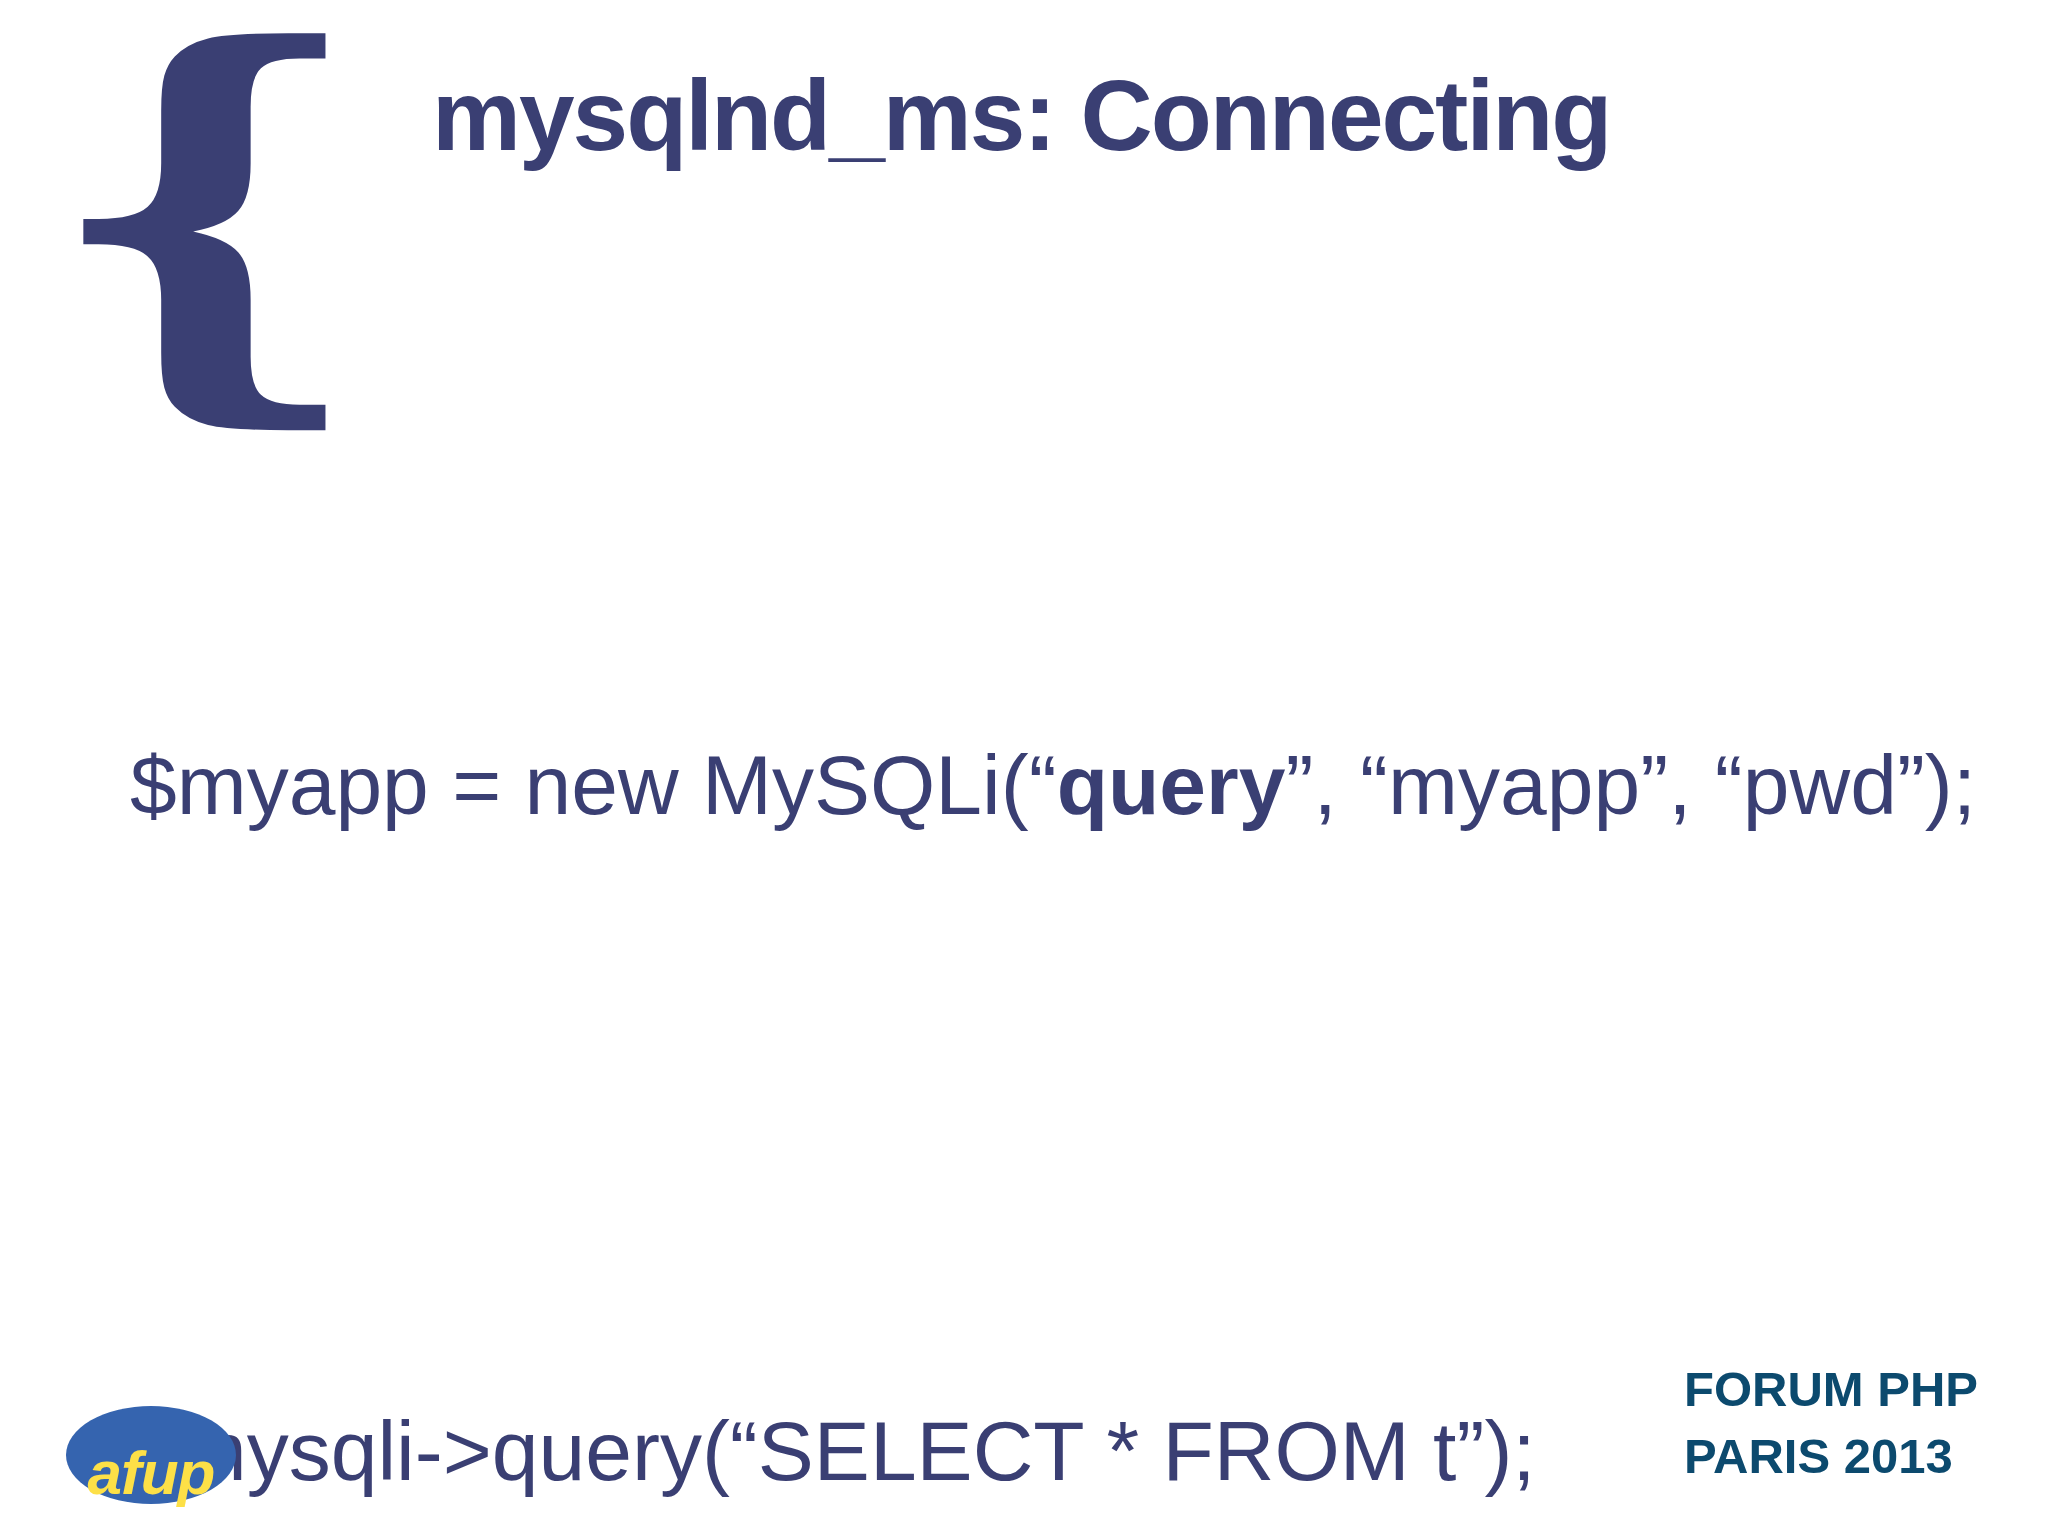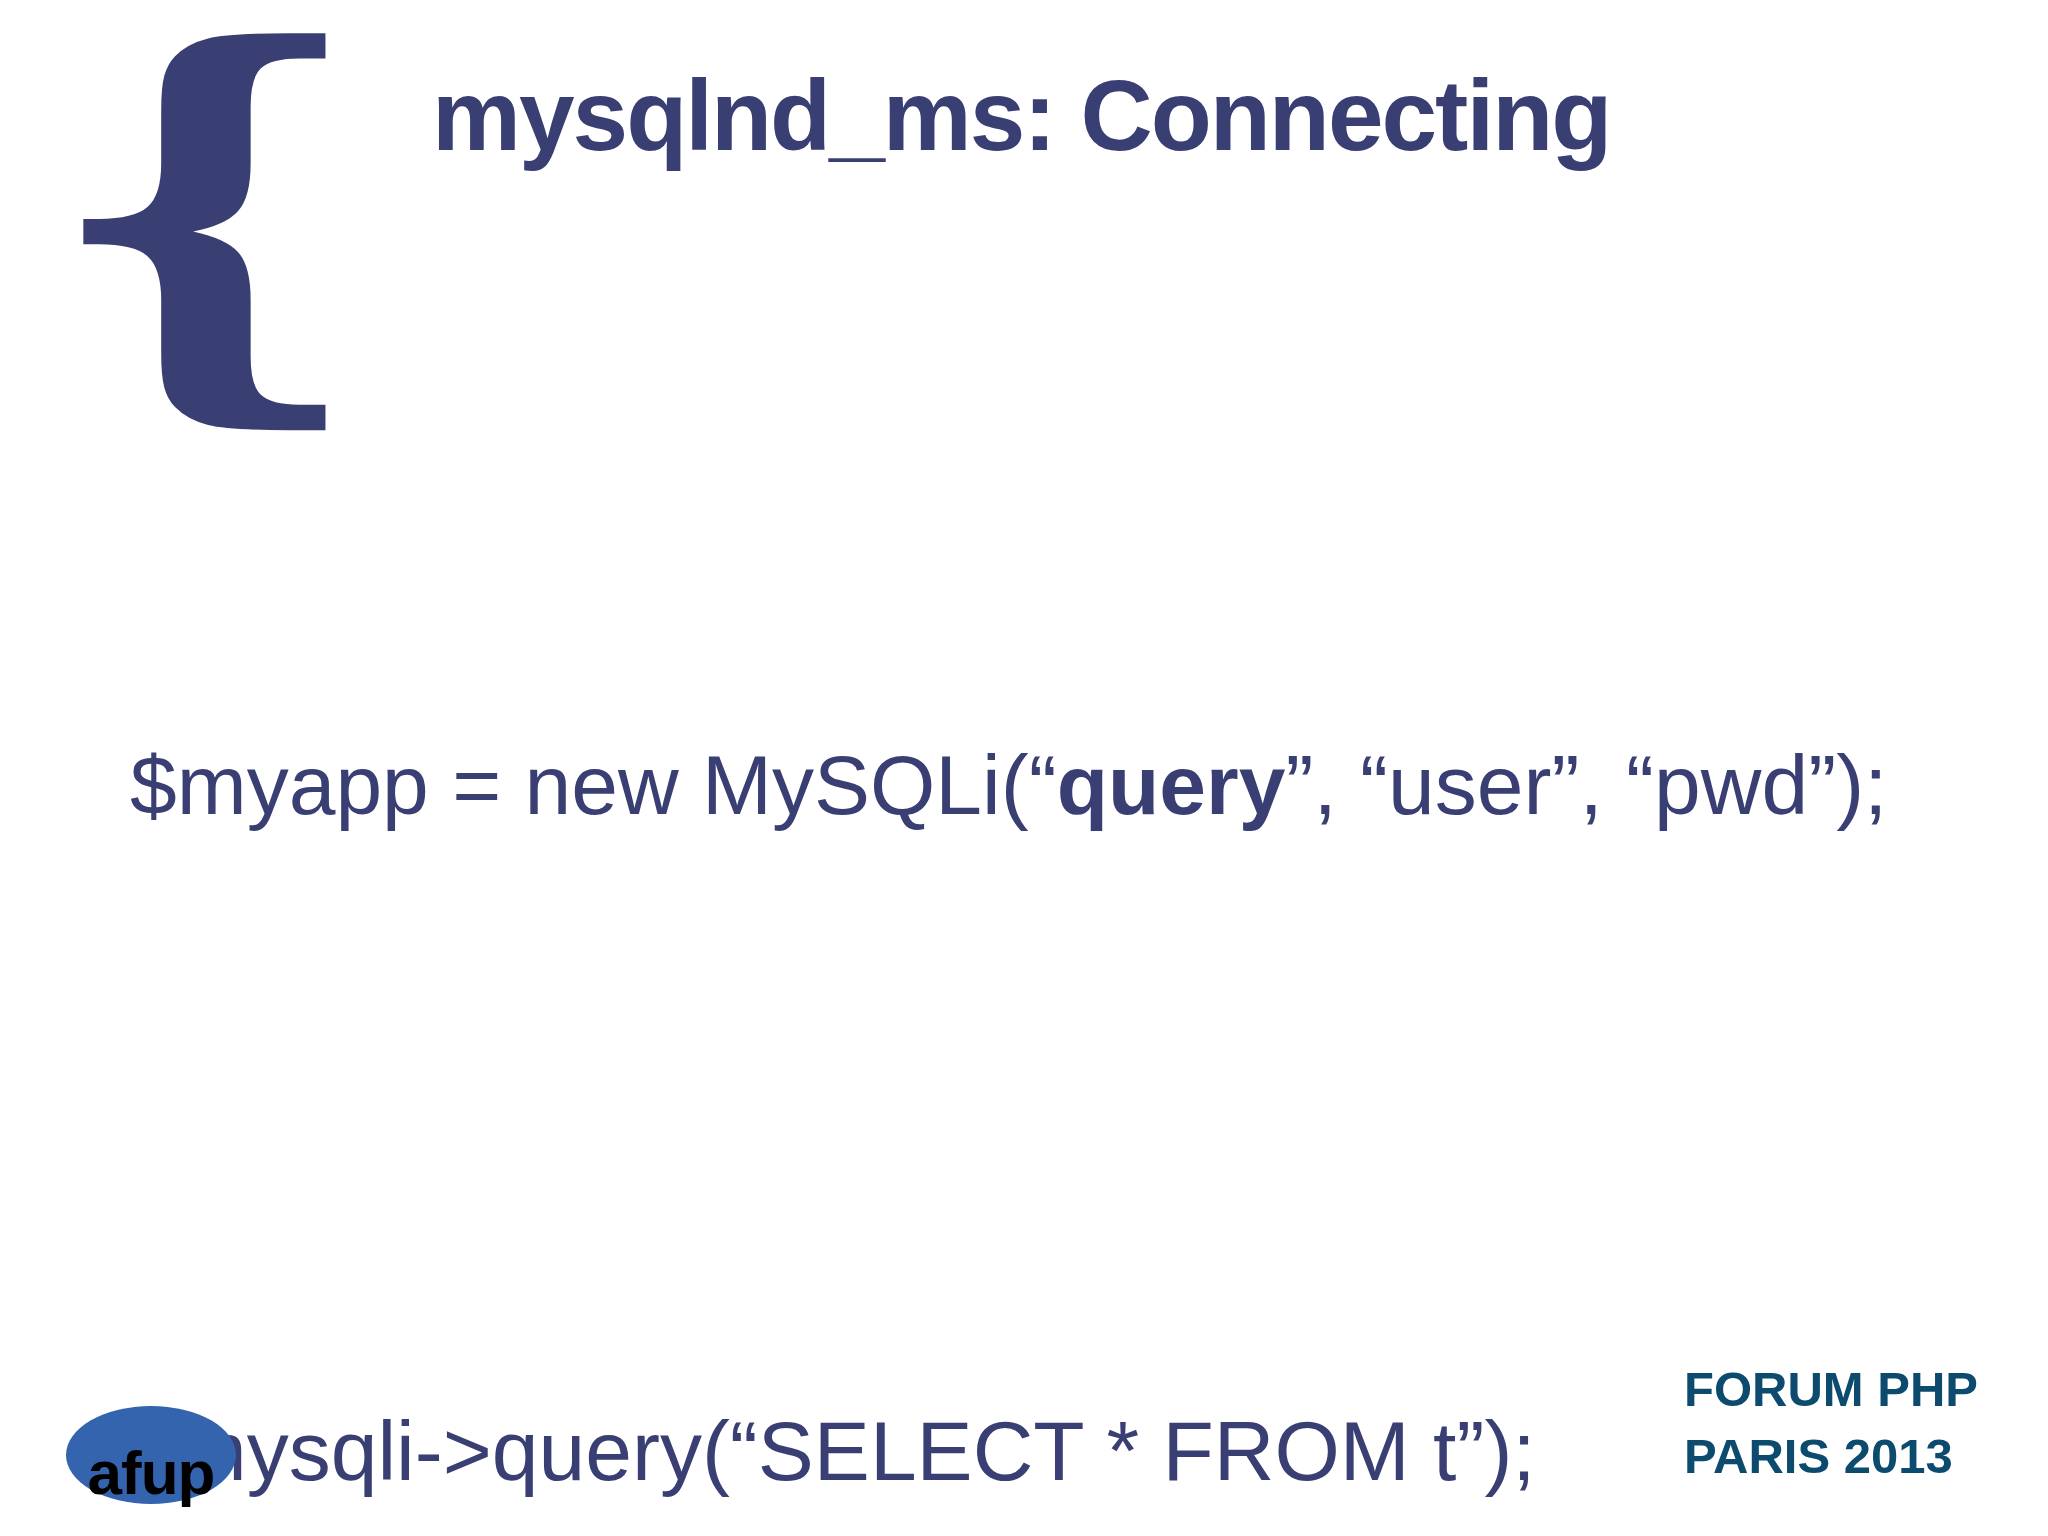--- a/index.html
+++ b/index.html
@@ -68,39 +68,40 @@
     top: 1406px;
     width: 170px;
     height: 98px;
     background: #3564af;
     border-radius: 50%;
     display: flex;
     align-items: center;
     justify-content: center;
   }
   .logo-text {
-    color: #000000;
+    color: #fde047;
     font-size: 62px;
     font-weight: bold;
+    font-style: italic;
     letter-spacing: -1px;
     padding-bottom: 8px;
     margin-top: 42px;
   }
 </style>
 </head>
 <body>
 
 <div class="slide">
 
   <div class="brace">{</div>
 
   <h1 class="title">mysqlnd_ms: Connecting</h1>
 
   <div class="code">
-    <span class="line"><span>$myapp = new MySQLi(“</span><span class="bold">query</span><span>”, “user”, “pwd”);</span></span>
+    <span class="line"><span>$myapp = new MySQLi(“</span><span class="bold">query</span><span>”, “myapp”, “pwd”);</span></span>
     <span class="blank"></span>
     <span class="line">$mysqli-&gt;query(“SELECT * FROM t”);</span>
     
     
   </div>
 
   <div class="footer">
     <div>FORUM PHP</div>
     <div>PARIS 2013</div>
   </div>

